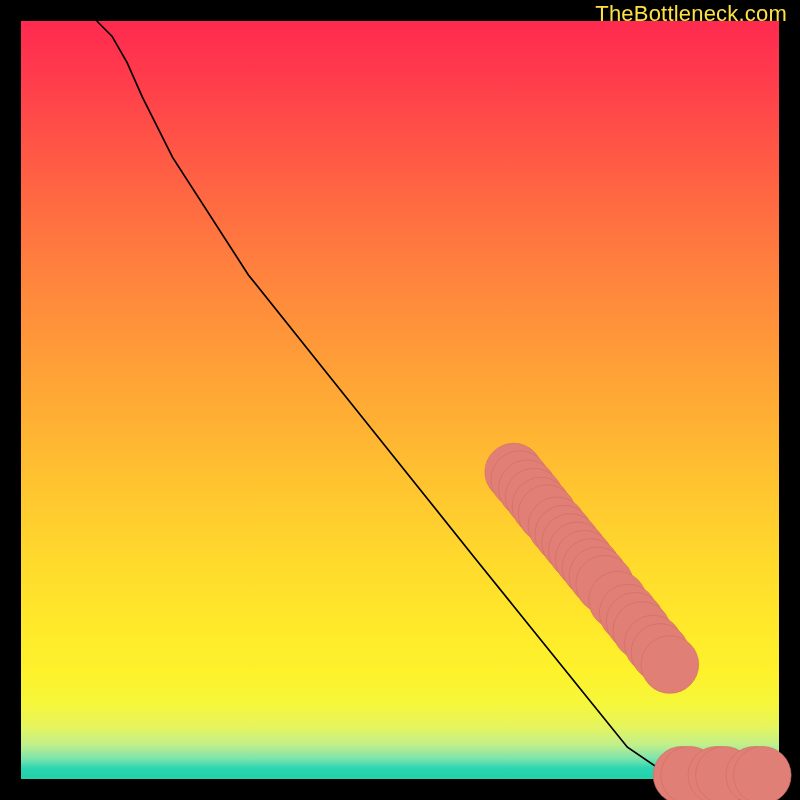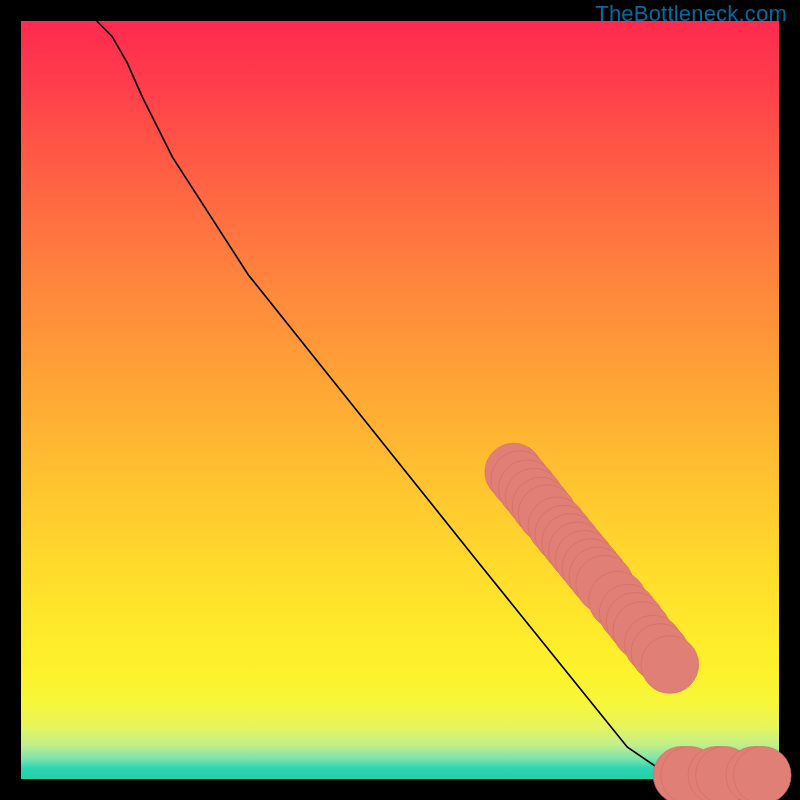--- a/index.html
+++ b/index.html
@@ -52,21 +52,21 @@
     width: 758px;
     height: 758px;
     overflow: visible;
   }
   .watermark {
     position: absolute;
     top: 1px;
     right: 13px;
     font-family: Arial, Helvetica, sans-serif;
     font-size: 22px;
-    color: #0369a1;
+    color: #fde047;
     letter-spacing: 0.2px;
   }
 </style>
 </head>
 <body>
 
 <div class="frame">
   <div class="plot"></div>
 
   <svg class="curve" viewBox="0 0 758 758" preserveAspectRatio="none">

